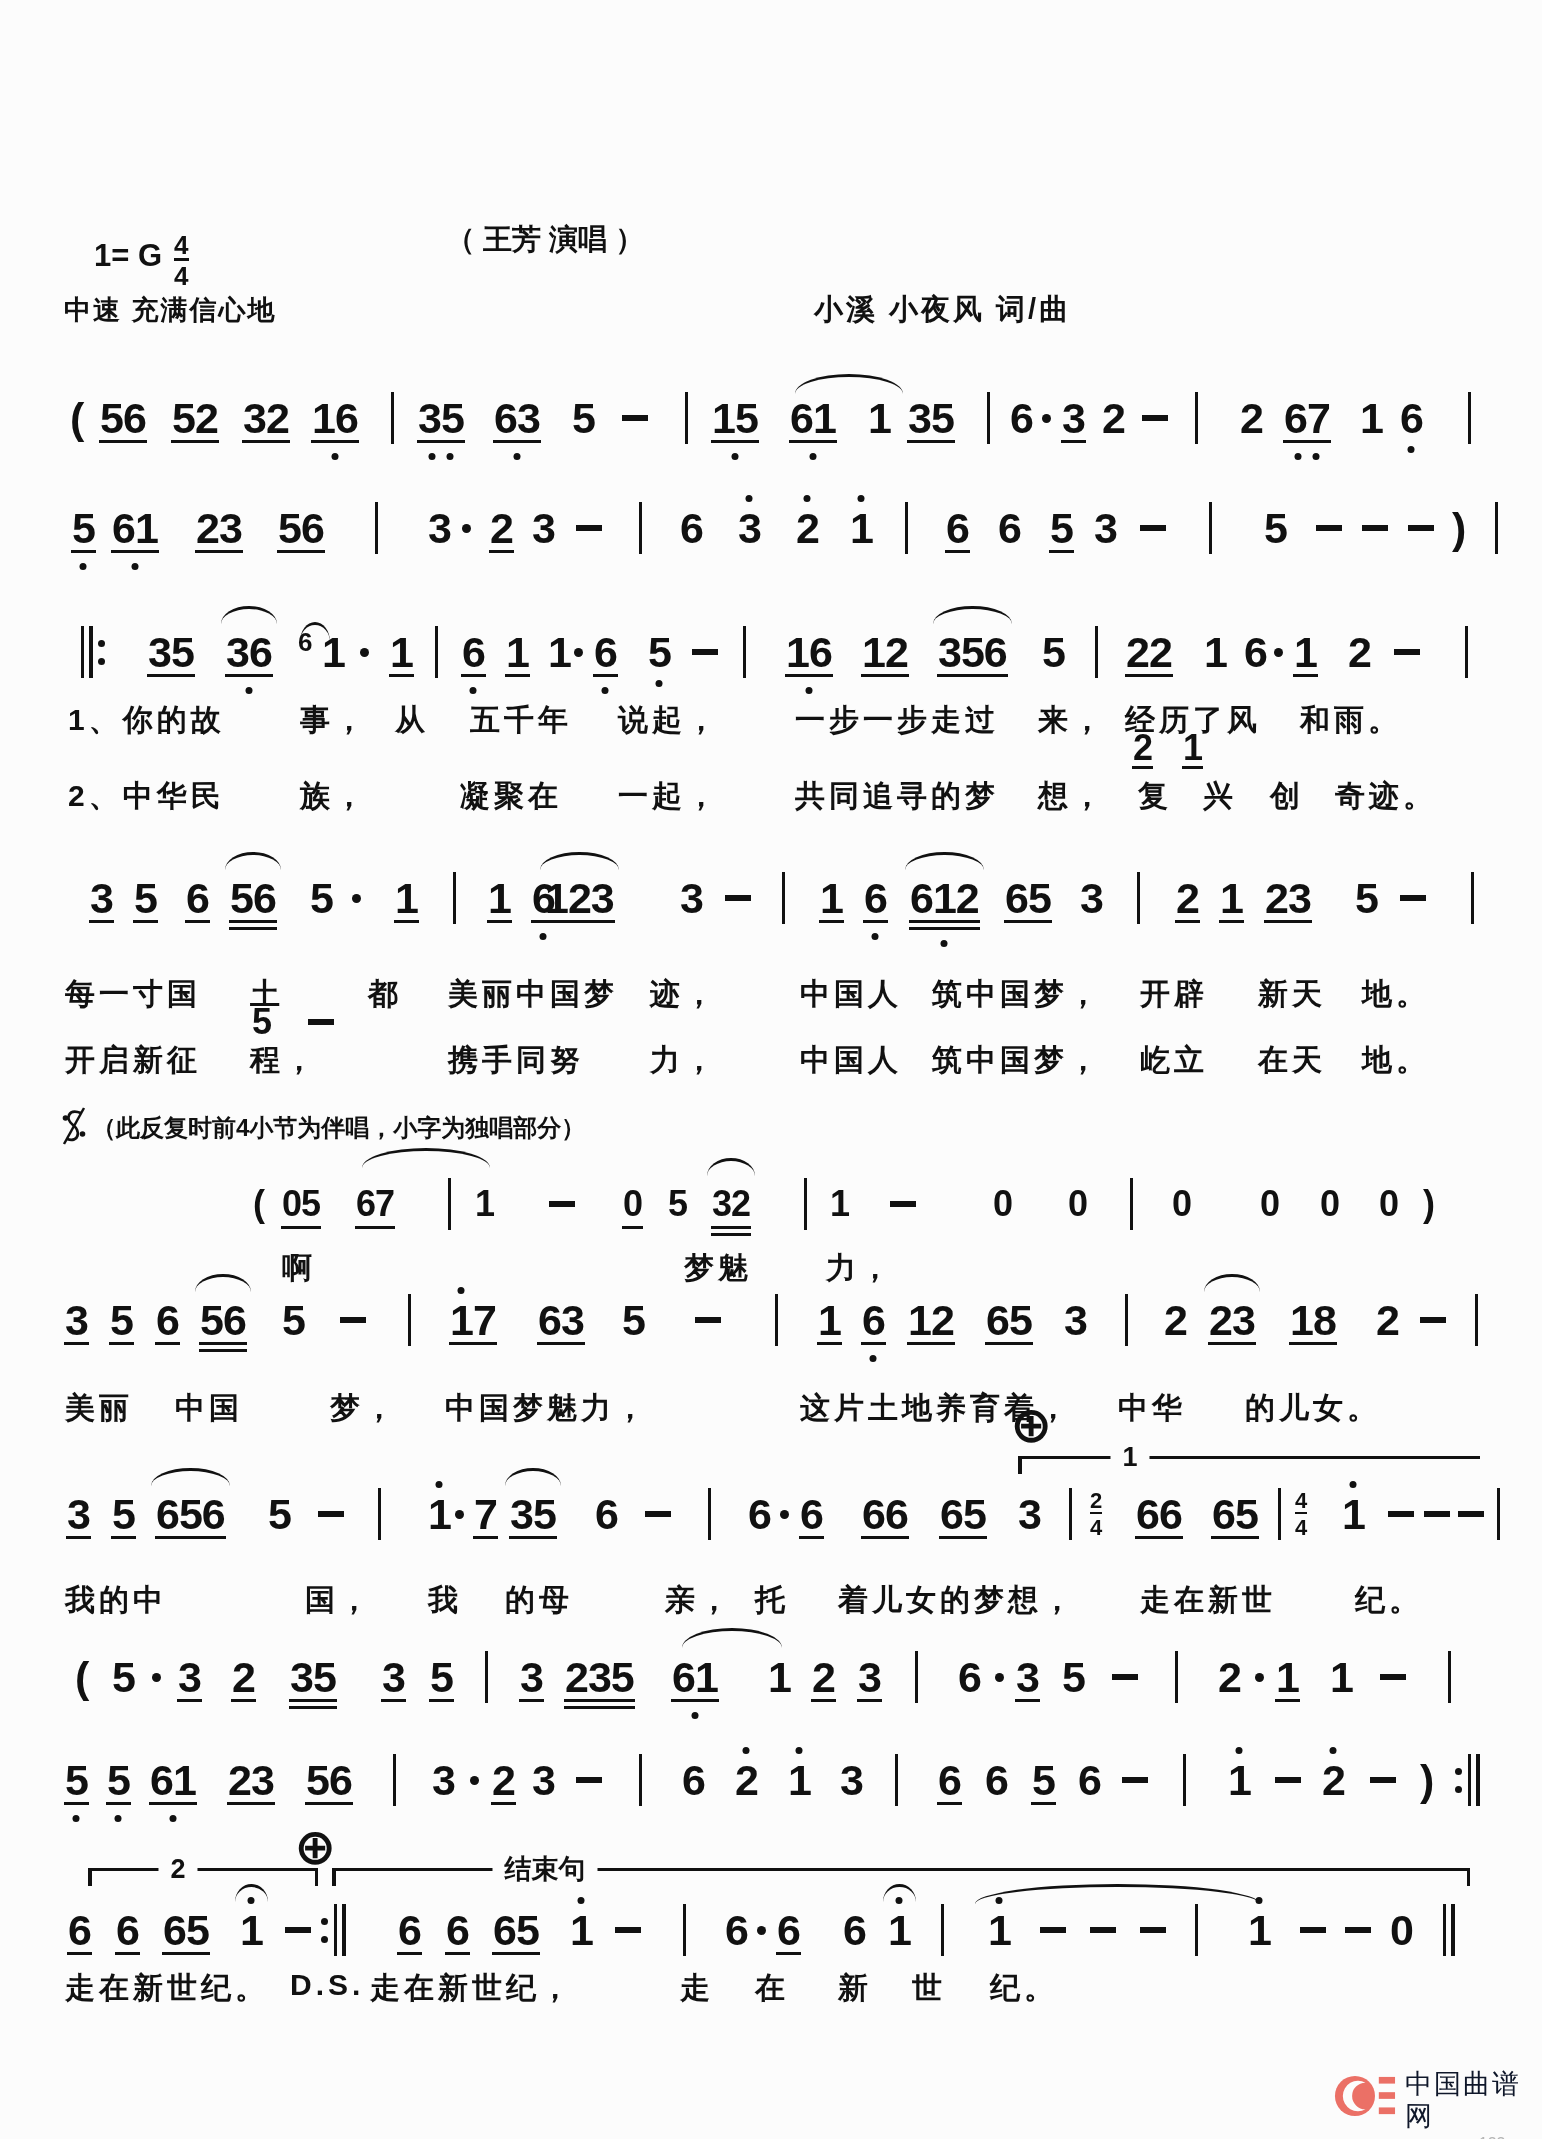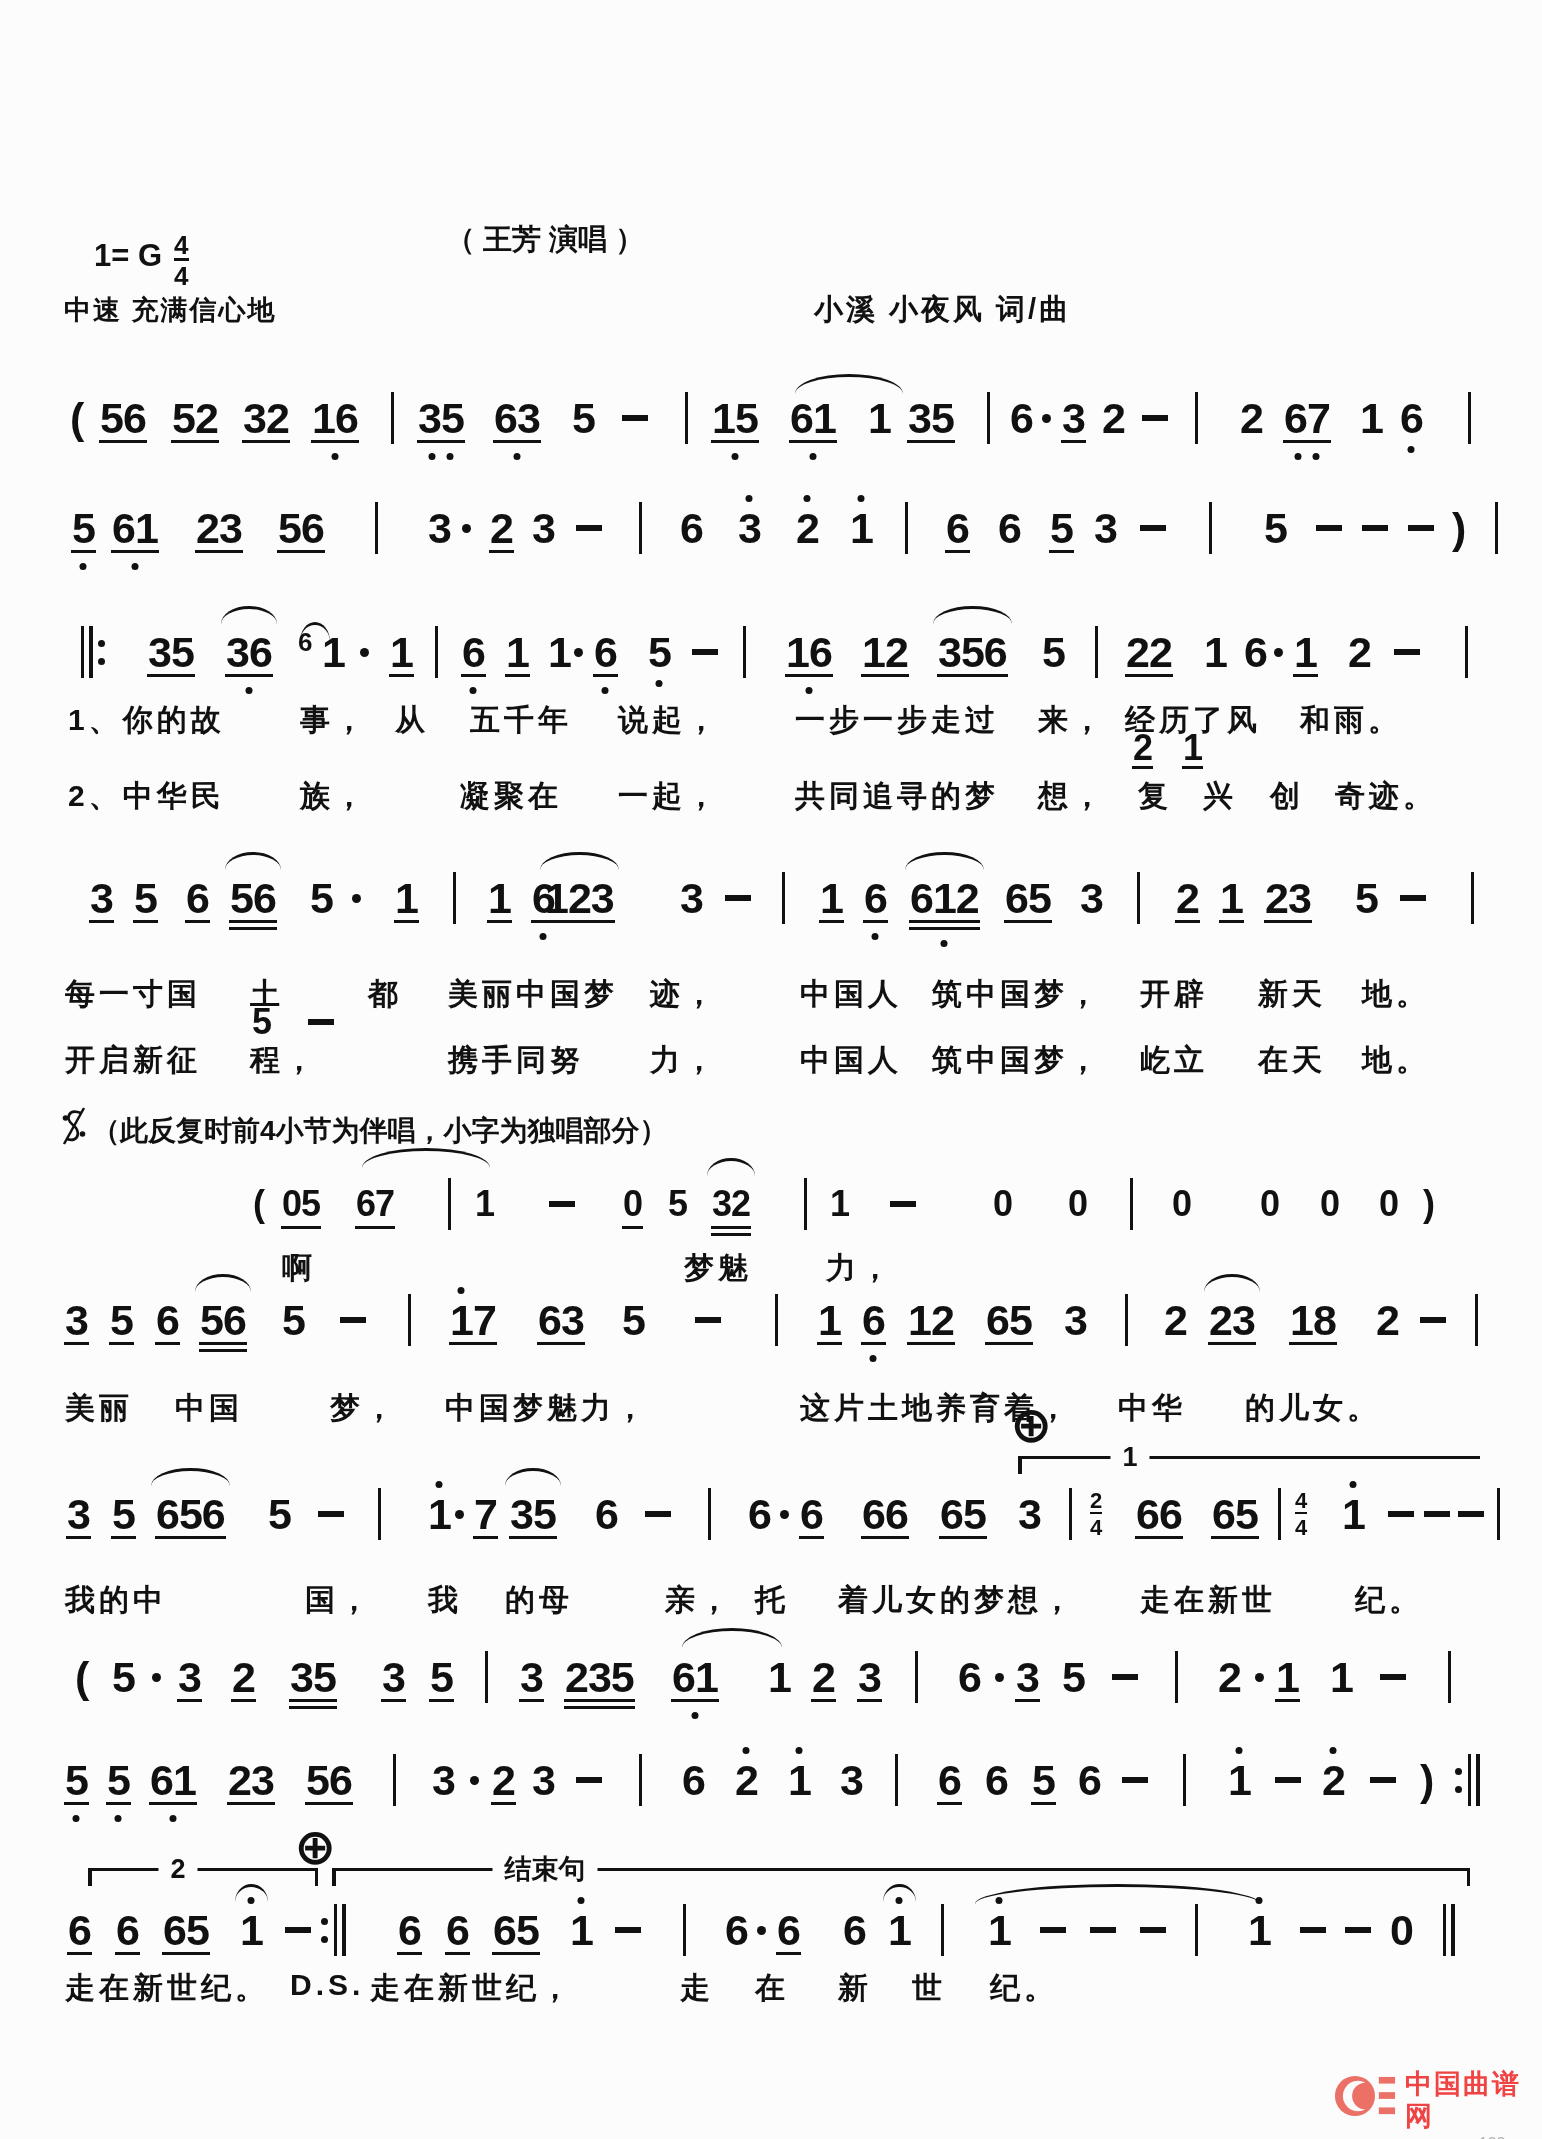--- a/index.html
+++ b/index.html
@@ -33,21 +33,21 @@
   .lyr{position:absolute;font-size:30px;font-weight:700;letter-spacing:4px;white-space:nowrap;}
   .ann{position:absolute;font-weight:700;white-space:nowrap;}
   .coda{position:absolute;font-size:50px;font-weight:700;line-height:1;}
   .volta{position:absolute;border-top:3.5px solid currentColor;}
   .volta .tick{position:absolute;top:-2px;width:3.5px;height:17px;background:currentColor;}
   .volta .vlabel{position:absolute;top:-16px;transform:translateX(-50%);background:#fcfcfc;
                  padding:0 12px;font-weight:700;font-size:27px;line-height:1.1;white-space:nowrap;}
   .footnote{position:absolute;left:296px;top:2044px;font-size:28px;font-weight:700;letter-spacing:1px;white-space:nowrap;}
   .logo{position:absolute;left:1334px;top:2068px;display:flex;gap:8px;align-items:flex-start;}
   .logo-texts{display:flex;flex-direction:column;}
-  .logo-title{font-size:27px;font-weight:700;color:#ef4444;letter-spacing:2px;line-height:1.2;}
+  .logo-title{font-size:27px;font-weight:400;color:#0f172a;letter-spacing:2px;line-height:1.2;}
   .logo-url{font-size:16px;color:#b5b5b5;line-height:1.4;}
 </style>
 </head>
 <body>
 
 <div id="sheet">
   <div class="subtitle">（ 王芳 演唱 ）</div>
   <div class="keysig">
     <span>1= G</span>
     <span class="meter">
@@ -1122,21 +1122,21 @@
       <div class="lyr" style="left: 912px; top: 1968px;">世</div>
       <div class="lyr" style="left: 990px; top: 1968px;">纪。</div>
       <div class="slur" style="left: 795px; top: 374px; width: 108px;"></div>
       <div class="slur" style="left: 300px; top: 622px; width: 30px;"></div>
       <div class="abs" style="left: 60px; top: 1106px;"><svg width="28" height="40" viewBox="0 0 28 40">
           <line x1="24" y1="2" x2="4" y2="38" stroke="#111" stroke-width="2.5"></line>
           <circle cx="5.5" cy="12" r="2.8" fill="#111"></circle>
           <circle cx="22.5" cy="28" r="2.8" fill="#111"></circle>
           <path d="M21 7 C 8 2, 5 13, 13 19 C 21 25, 19 37, 7 33" fill="none" stroke="#111" stroke-width="2.8"></path>
         </svg></div>
-      <div class="ann" style="left: 92px; top: 1112px; font-size: 28px;">（此反复时前4小节为伴唱，小字为独唱部分）</div>
+      <div class="ann" style="left: 92px; top: 1112px; font-size: 24px;">（此反复时前4小节为伴唱，小字为独唱部分）</div>
       <div class="slur" style="left: 362px; top: 1148px; width: 128px;"></div>
       <div class="coda" style="left: 1010px; top: 1400px;">⊕</div>
       <div class="volta" style="left: 1018px; top: 1456px; width: 462px;">
         <div class="tick" style="left: 0px;"></div>
         <div class="vlabel" style="left: 112px;">1</div>
       </div>
       <div class="slur" style="left: 682px; top: 1628px; width: 100px;"></div>
       <div class="coda" style="left: 294px; top: 1822px;">⊕</div>
       <div class="volta" style="left: 88px; top: 1868px; width: 230px;">
         <div class="tick" style="left: 0px;"></div>

